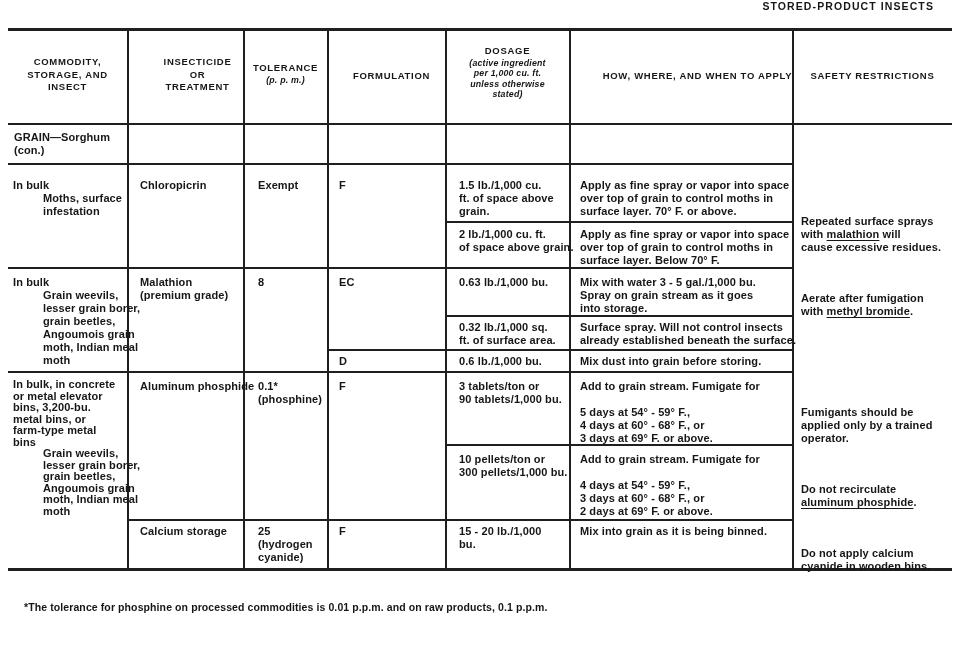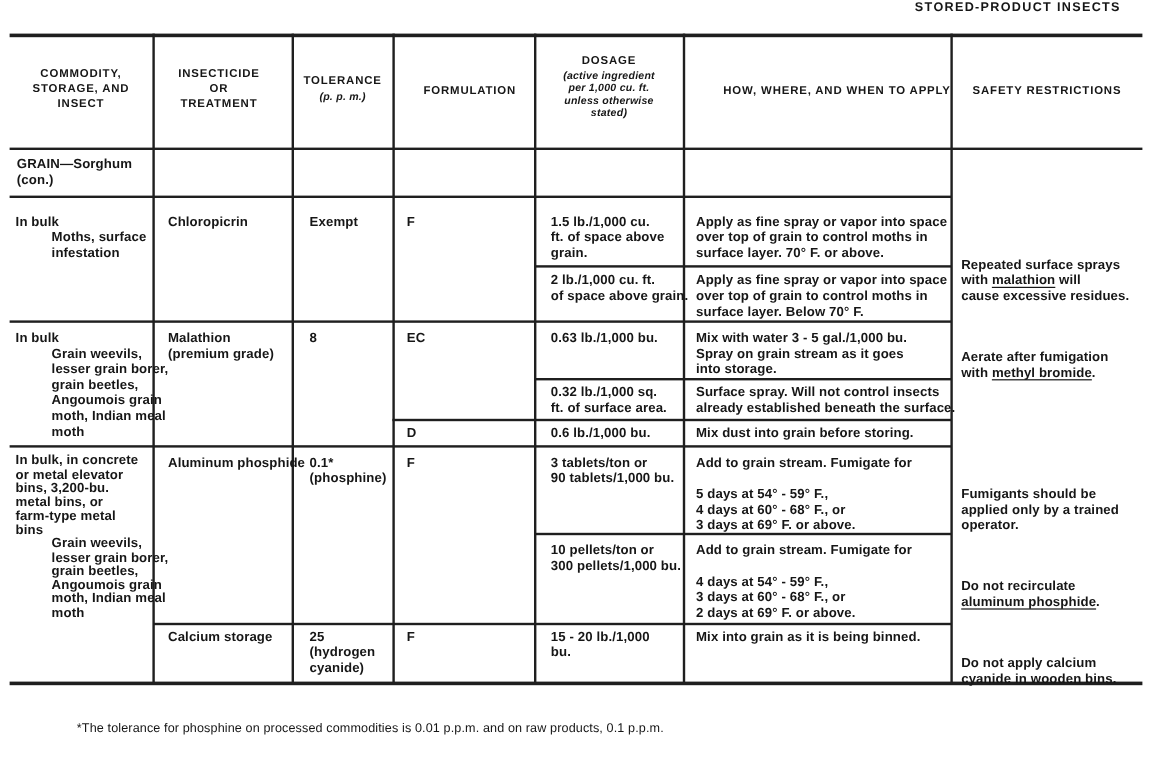--- a/index.html
+++ b/index.html
@@ -16,21 +16,21 @@
   .cell {
     position:absolute; white-space:pre; font-size:11px; line-height:13px;
     font-weight:bold; letter-spacing:0.1px;
   }
   .hdr { text-align:center; font-size:9.5px; line-height:12.5px; letter-spacing:0.7px; }
   .hdr .sub { font-style:italic; font-size:8.8px; line-height:10.5px; letter-spacing:0.2px; }
   .indent { margin-left:30px; }
   .lh-tight { line-height:11.5px; }
   .safety p { margin:0 0 12px 0; }
   .u { text-decoration:underline; text-underline-offset:1.5px; }
-  .footnote { position:absolute; font-size:10.5px; font-weight:normal; letter-spacing:0.1px;margin-left:40px; }
+  .footnote { position:absolute; font-size:10.5px; font-weight:bold; letter-spacing:0.1px; }
 </style>
 </head>
 <body>
 
 <div class="page">
 
   <div class="title">STORED-PRODUCT INSECTS</div>
 
   <div class="hline" style="left:8px;top:28px;width:944px;height:3px"></div>
   <div class="hline" style="left:8px;top:123px;width:944px;height:2px"></div>
@@ -47,21 +47,21 @@
   <div class="vline" style="left:127px;top:28px;width:2px;height:542px"></div>
   <div class="vline" style="left:243px;top:28px;width:2px;height:542px"></div>
   <div class="vline" style="left:327px;top:28px;width:2px;height:542px"></div>
   <div class="vline" style="left:445px;top:28px;width:2px;height:542px"></div>
   <div class="vline" style="left:569px;top:28px;width:2px;height:542px"></div>
   <div class="vline" style="left:792px;top:28px;width:2px;height:542px"></div>
 
   <div class="cell hdr" style="left:8px;top:56px;width:119px">COMMODITY,
 STORAGE, AND
 INSECT</div>
-  <div class="cell hdr" style="left:125px;top:56px;width:115px">INSECTICIDE
+  <div class="cell hdr" style="left:140px;top:56px;width:115px">INSECTICIDE
 OR
 TREATMENT</div>
   <div class="cell hdr" style="left:244px;top:62px;width:83px"><div>TOLERANCE</div><div class="sub">(p. p. m.)</div></div>
   <div class="cell hdr" style="left:328px;top:70px;width:127px">FORMULATION</div>
   <div class="cell hdr" style="left:446px;top:45px;width:123px"><div>DOSAGE</div><div class="sub">(active ingredient
 per 1,000 cu. ft.
 unless otherwise
 stated)</div></div>
   <div class="cell hdr" style="left:570px;top:70px;width:255px">HOW, WHERE, AND WHEN TO APPLY</div>
   <div class="cell hdr" style="left:793px;top:70px;width:159px">SAFETY RESTRICTIONS</div>

